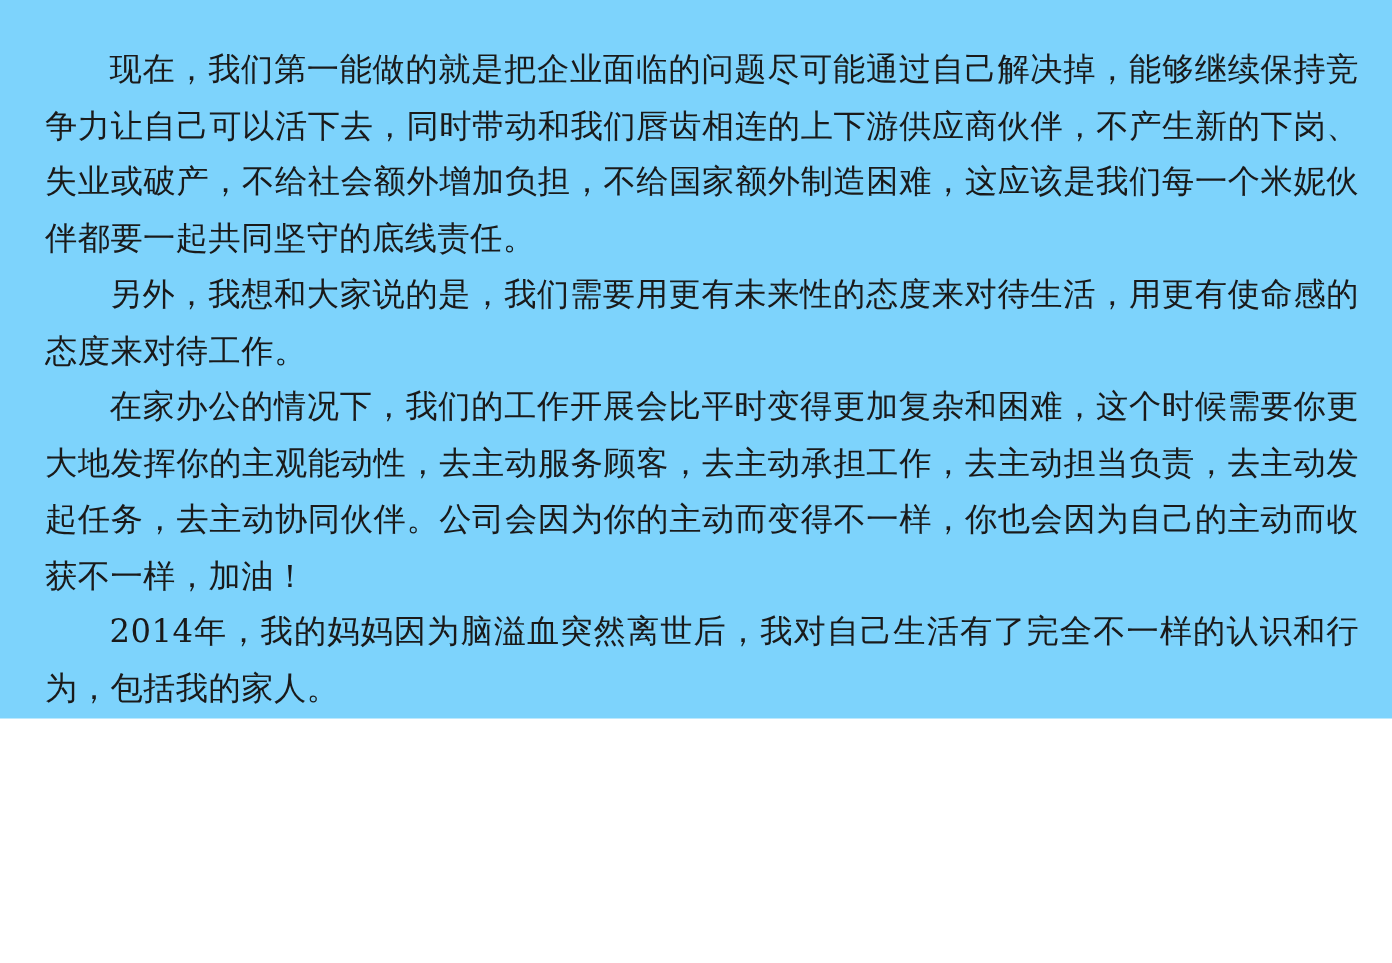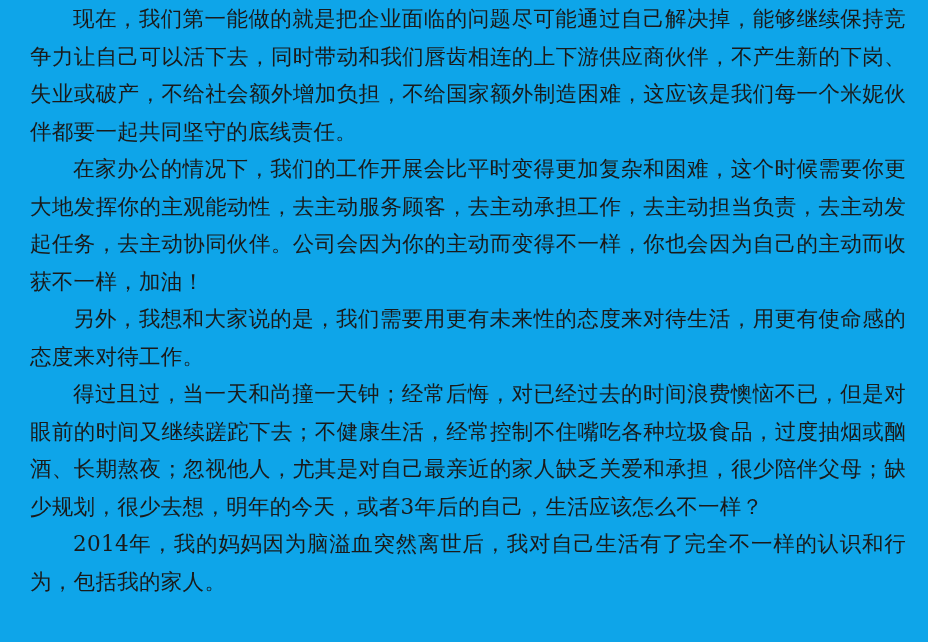--- a/index.html
+++ b/index.html
@@ -8,42 +8,41 @@
     background: #ffffff;
   }
   body {
     width: 928px;
     height: 642px;
     overflow: hidden;
     font-family: "DejaVu Serif", "Liberation Serif", serif;
   }
   #page {
     width: 928px;
-    height: 642px;
+    height: 479px;
     box-sizing: border-box;
-    padding: 0 22px 0 30px;
-    background: #0ea5e9;
+    padding: 28px 22px 0 30px;
+    background: #7dd3fc;
   }
   .para {
     margin: 0;
     color: #1a1a1a;
     font-size: 21.5px;
     line-height: 37.5px;
     letter-spacing: 0.3px;
     text-align: justify;
     text-justify: inter-ideograph;
     text-indent: 2em;
     font-family: "DejaVu Serif", "Liberation Serif", serif;
     font-weight: 500;
     -webkit-font-smoothing: none;
   }
 </style>
 </head>
 <body>
 
 <div id="page">
   <p class="para">现在，我们第一能做的就是把企业面临的问题尽可能通过自己解决掉，能够继续保持竞争力让自己可以活下去，同时带动和我们唇齿相连的上下游供应商伙伴，不产生新的下岗、失业或破产，不给社会额外增加负担，不给国家额外制造困难，这应该是我们每一个米妮伙伴都要一起共同坚守的底线责任。</p>
+  <p class="para">另外，我想和大家说的是，我们需要用更有未来性的态度来对待生活，用更有使命感的态度来对待工作。</p>
   <p class="para">在家办公的情况下，我们的工作开展会比平时变得更加复杂和困难，这个时候需要你更大地发挥你的主观能动性，去主动服务顾客，去主动承担工作，去主动担当负责，去主动发起任务，去主动协同伙伴。公司会因为你的主动而变得不一样，你也会因为自己的主动而收获不一样，加油！</p>
-  <p class="para">另外，我想和大家说的是，我们需要用更有未来性的态度来对待生活，用更有使命感的态度来对待工作。</p>
-  <p class="para">得过且过，当一天和尚撞一天钟；经常后悔，对已经过去的时间浪费懊恼不已，但是对眼前的时间又继续蹉跎下去；不健康生活，经常控制不住嘴吃各种垃圾食品，过度抽烟或酗酒、长期熬夜；忽视他人，尤其是对自己最亲近的家人缺乏关爱和承担，很少陪伴父母；缺少规划，很少去想，明年的今天，或者3年后的自己，生活应该怎么不一样？</p>
   <p class="para">2014年，我的妈妈因为脑溢血突然离世后，我对自己生活有了完全不一样的认识和行为，包括我的家人。</p>
 
 </div>
 
 </body></html>

